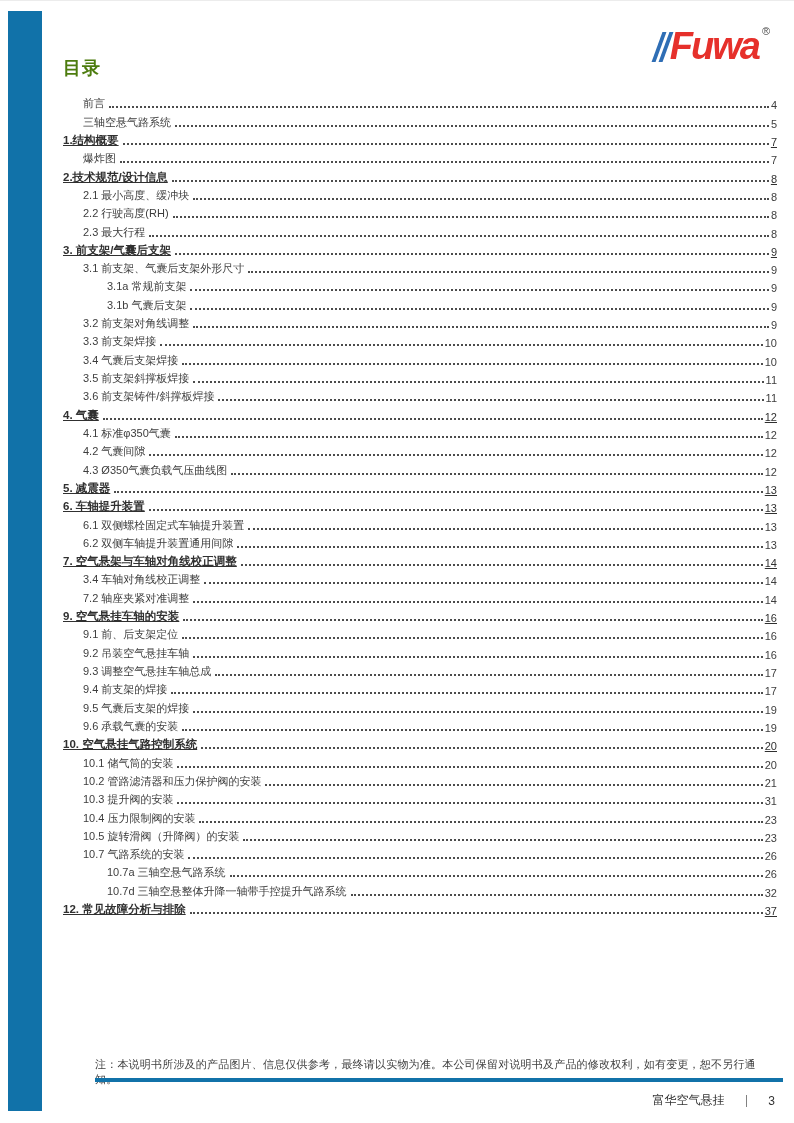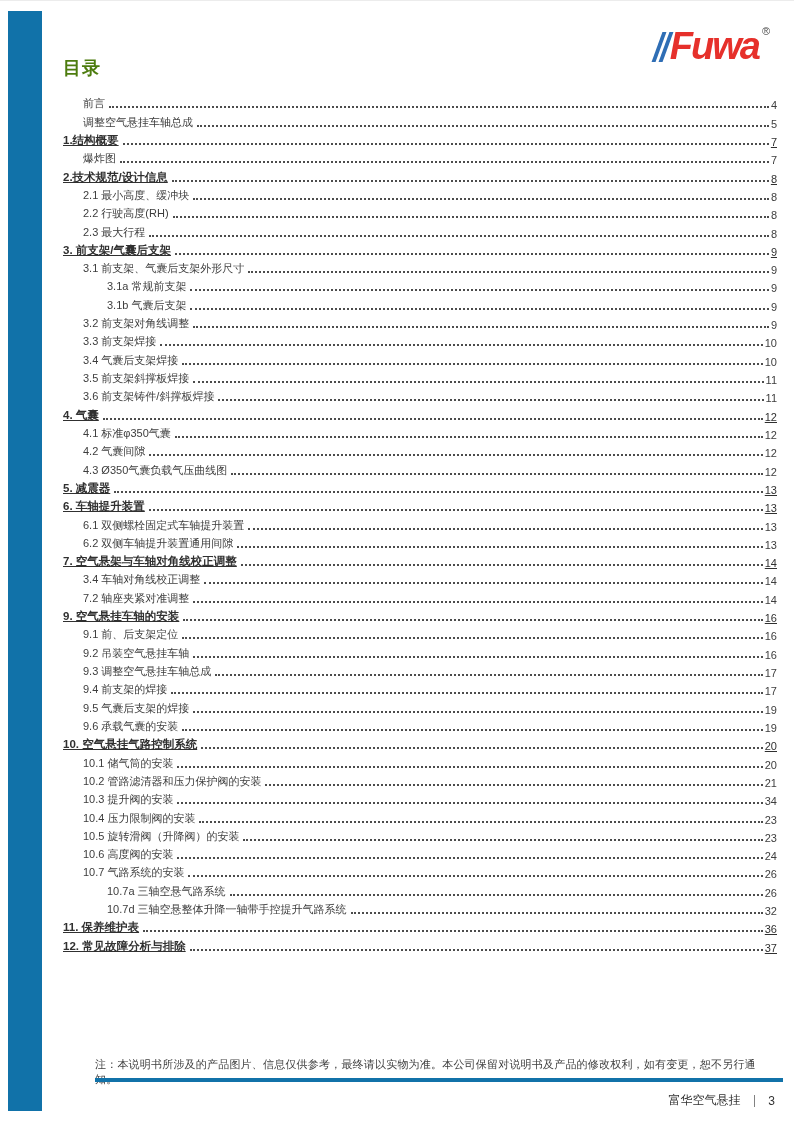--- a/index.html
+++ b/index.html
@@ -60,21 +60,21 @@
   .note{
     position:absolute;left:95px;top:1056px;width:670px;
     font-size:11px;color:#3f3f3f;letter-spacing:0.2px;
   }
   .footer-rule{
     position:absolute;left:95px;top:1077px;width:688px;height:4px;
     background:var(--accent-blue);
   }
   .footer{
     position:absolute;right:19px;top:1091px;
-    font-size:12px;color:#333333;display:flex;align-items:center;gap:8px;
+    font-size:12px;color:#333333;display:flex;align-items:center;gap:16px;
   }
   .footer .sep{color:#555555;}
 </style>
 </head>
 <body>
 
 <div class="accent-bar"></div>
 
 <div class="logo">
   <span class="logo-slashes">
@@ -88,21 +88,21 @@
 <div class="page-title">目录</div>
 
 <div class="toc" id="toc-list">
   <div class="toc-row level-1">
     <span class="toc-label">前言</span>
     <span class="toc-dots"></span>
     <span class="toc-page">4</span>
   </div>
 
   <div class="toc-row level-1">
-    <span class="toc-label">调整空气悬挂车轴总成</span>
+    <span class="toc-label">三轴空悬气路系统</span>
     <span class="toc-dots"></span>
     <span class="toc-page">5</span>
   </div>
 
 
   <div class="toc-row level-0 bold">
     <span class="toc-label">1.结构概要</span>
     <span class="toc-dots"></span>
     <span class="toc-page">7</span>
   </div>
@@ -314,40 +314,35 @@
 
   <div class="toc-row level-1">
     <span class="toc-label">10.2 管路滤清器和压力保护阀的安装</span>
     <span class="toc-dots"></span>
     <span class="toc-page">21</span>
   </div>
 
   <div class="toc-row level-1">
     <span class="toc-label">10.3 提升阀的安装</span>
     <span class="toc-dots"></span>
-    <span class="toc-page">34</span>
+    <span class="toc-page">31</span>
   </div>
 
   <div class="toc-row level-1">
     <span class="toc-label">10.4 压力限制阀的安装</span>
     <span class="toc-dots"></span>
     <span class="toc-page">23</span>
   </div>
 
   <div class="toc-row level-1">
     <span class="toc-label">10.5 旋转滑阀（升降阀）的安装</span>
     <span class="toc-dots"></span>
     <span class="toc-page">23</span>
   </div>
 
-  <div class="toc-row level-1">
-    <span class="toc-label">10.6 高度阀的安装</span>
-    <span class="toc-dots"></span>
-    <span class="toc-page">24</span>
-  </div>
 
   <div class="toc-row level-1">
     <span class="toc-label">10.7 气路系统的安装</span>
     <span class="toc-dots"></span>
     <span class="toc-page">26</span>
   </div>
 
   <div class="toc-row level-2">
     <span class="toc-label">10.7a 三轴空悬气路系统</span>
     <span class="toc-dots"></span>
@@ -356,25 +351,20 @@
 
 
 
   <div class="toc-row level-2">
     <span class="toc-label">10.7d 三轴空悬整体升降一轴带手控提升气路系统</span>
     <span class="toc-dots"></span>
     <span class="toc-page">32</span>
   </div>
 
 
-  <div class="toc-row level-0 bold">
-    <span class="toc-label">11. 保养维护表</span>
-    <span class="toc-dots"></span>
-    <span class="toc-page">36</span>
-  </div>
 
   <div class="toc-row level-0 bold">
     <span class="toc-label">12. 常见故障分析与排除</span>
     <span class="toc-dots"></span>
     <span class="toc-page">37</span>
   </div>
 </div>
 
 <div class="note">注：本说明书所涉及的产品图片、信息仅供参考，最终请以实物为准。本公司保留对说明书及产品的修改权利，如有变更，恕不另行通知。</div>
 

